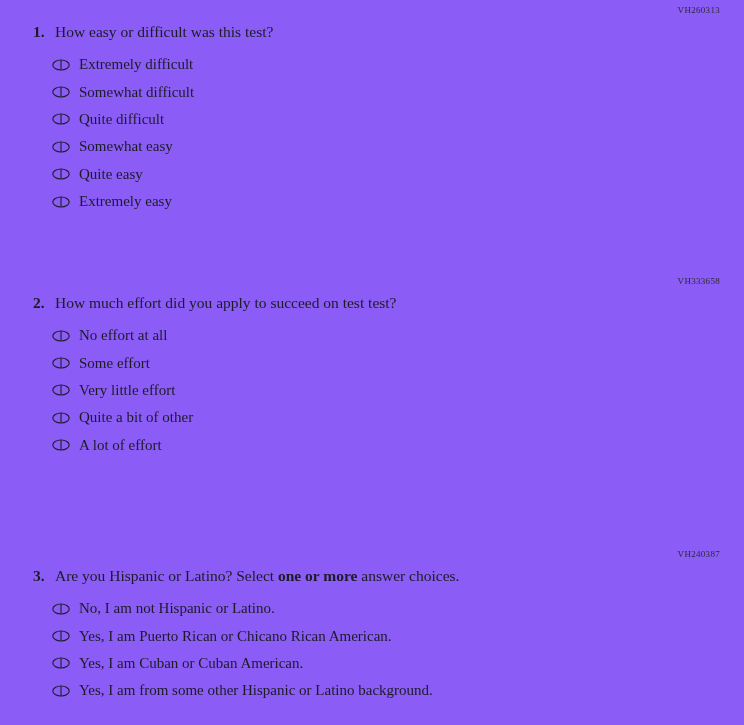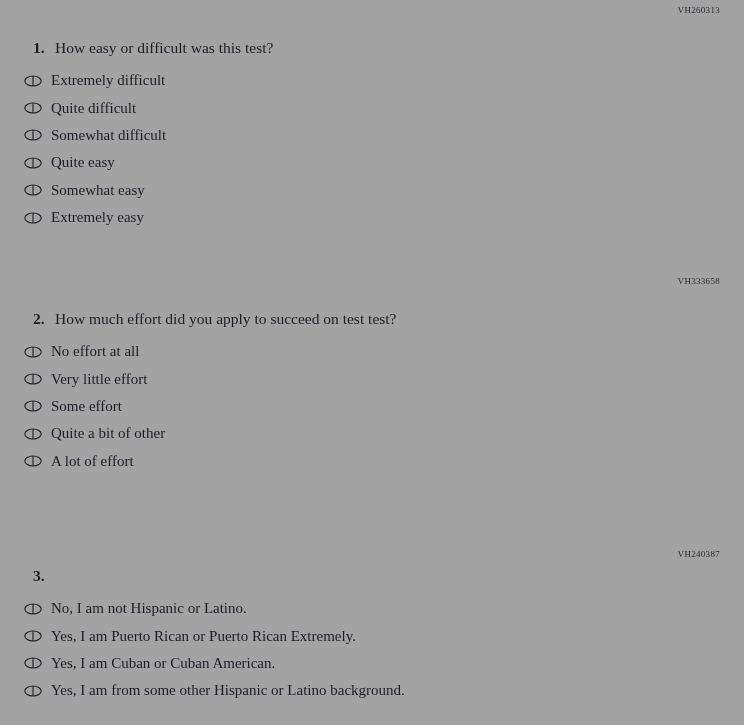--- a/index.html
+++ b/index.html
@@ -4,21 +4,21 @@
 <style>
   html, body {
     margin: 0;
     padding: 0;
     background: #ffffff;
   }
   .page {
     position: relative;
     width: 744px;
     height: 725px;
-    background: #a3a3a3;
+    background: #8b5cf6;
     font-family: "Liberation Serif", "DejaVu Serif", serif;
     color: #1c1c26;
     overflow: hidden;
   }
   .question {
     position: absolute;
     left: 0;
     width: 744px;
   }
   .code {
@@ -37,23 +37,23 @@
     margin-top: 5px;
     margin-bottom: 9px;
     font-size: 15.5px;
     line-height: 21px;
   }
   .qnum {
     font-weight: bold;
     width: 22px;
     flex: 0 0 22px;
   }
-  .qtext { white-space: nowrap; margin-top: 16px; }
+  .qtext { white-space: nowrap; }
   .qtext b { font-weight: bold; }
-  .options { padding-left: 24px; font-family: Liberation Serif, serif; }
+  .options { padding-left: 52px; font-family: Liberation Serif, serif; }
   .option {
     display: flex;
     align-items: center;
     height: 27.4px;
     font-size: 15px;
     cursor: pointer;
   }
   .bubble {
     display: inline-flex;
     align-items: center;
@@ -92,48 +92,48 @@
           </span>
         <span class="olabel">Extremely difficult</span>
       </div>
       <div class="option">
         <span class="bubble">
             <svg width="18" height="12" viewBox="0 0 18 12">
               <ellipse cx="9" cy="6" rx="8.2" ry="5" fill="none" stroke="#1c1c26" stroke-width="1.1"></ellipse>
               <line x1="9" y1="1.2" x2="9" y2="10.8" stroke="#1c1c26" stroke-width="1.1"></line>
             </svg>
           </span>
+        <span class="olabel">Somewhat difficult</span>
+      </div>
+      <div class="option">
+        <span class="bubble">
+            <svg width="18" height="12" viewBox="0 0 18 12">
+              <ellipse cx="9" cy="6" rx="8.2" ry="5" fill="none" stroke="#1c1c26" stroke-width="1.1"></ellipse>
+              <line x1="9" y1="1.2" x2="9" y2="10.8" stroke="#1c1c26" stroke-width="1.1"></line>
+            </svg>
+          </span>
         <span class="olabel">Quite difficult</span>
       </div>
       <div class="option">
         <span class="bubble">
             <svg width="18" height="12" viewBox="0 0 18 12">
               <ellipse cx="9" cy="6" rx="8.2" ry="5" fill="none" stroke="#1c1c26" stroke-width="1.1"></ellipse>
               <line x1="9" y1="1.2" x2="9" y2="10.8" stroke="#1c1c26" stroke-width="1.1"></line>
             </svg>
           </span>
-        <span class="olabel">Somewhat difficult</span>
+        <span class="olabel">Somewhat easy</span>
       </div>
       <div class="option">
         <span class="bubble">
             <svg width="18" height="12" viewBox="0 0 18 12">
               <ellipse cx="9" cy="6" rx="8.2" ry="5" fill="none" stroke="#1c1c26" stroke-width="1.1"></ellipse>
               <line x1="9" y1="1.2" x2="9" y2="10.8" stroke="#1c1c26" stroke-width="1.1"></line>
             </svg>
           </span>
         <span class="olabel">Quite easy</span>
-      </div>
-      <div class="option">
-        <span class="bubble">
-            <svg width="18" height="12" viewBox="0 0 18 12">
-              <ellipse cx="9" cy="6" rx="8.2" ry="5" fill="none" stroke="#1c1c26" stroke-width="1.1"></ellipse>
-              <line x1="9" y1="1.2" x2="9" y2="10.8" stroke="#1c1c26" stroke-width="1.1"></line>
-            </svg>
-          </span>
-        <span class="olabel">Somewhat easy</span>
       </div>
       <div class="option">
         <span class="bubble">
             <svg width="18" height="12" viewBox="0 0 18 12">
               <ellipse cx="9" cy="6" rx="8.2" ry="5" fill="none" stroke="#1c1c26" stroke-width="1.1"></ellipse>
               <line x1="9" y1="1.2" x2="9" y2="10.8" stroke="#1c1c26" stroke-width="1.1"></line>
             </svg>
           </span>
         <span class="olabel">Extremely easy</span>
       </div>
@@ -156,30 +156,30 @@
           </span>
         <span class="olabel">No effort at all</span>
       </div>
       <div class="option">
         <span class="bubble">
             <svg width="18" height="12" viewBox="0 0 18 12">
               <ellipse cx="9" cy="6" rx="8.2" ry="5" fill="none" stroke="#1c1c26" stroke-width="1.1"></ellipse>
               <line x1="9" y1="1.2" x2="9" y2="10.8" stroke="#1c1c26" stroke-width="1.1"></line>
             </svg>
           </span>
+        <span class="olabel">Some effort</span>
+      </div>
+      <div class="option">
+        <span class="bubble">
+            <svg width="18" height="12" viewBox="0 0 18 12">
+              <ellipse cx="9" cy="6" rx="8.2" ry="5" fill="none" stroke="#1c1c26" stroke-width="1.1"></ellipse>
+              <line x1="9" y1="1.2" x2="9" y2="10.8" stroke="#1c1c26" stroke-width="1.1"></line>
+            </svg>
+          </span>
         <span class="olabel">Very little effort</span>
-      </div>
-      <div class="option">
-        <span class="bubble">
-            <svg width="18" height="12" viewBox="0 0 18 12">
-              <ellipse cx="9" cy="6" rx="8.2" ry="5" fill="none" stroke="#1c1c26" stroke-width="1.1"></ellipse>
-              <line x1="9" y1="1.2" x2="9" y2="10.8" stroke="#1c1c26" stroke-width="1.1"></line>
-            </svg>
-          </span>
-        <span class="olabel">Some effort</span>
       </div>
       <div class="option">
         <span class="bubble">
             <svg width="18" height="12" viewBox="0 0 18 12">
               <ellipse cx="9" cy="6" rx="8.2" ry="5" fill="none" stroke="#1c1c26" stroke-width="1.1"></ellipse>
               <line x1="9" y1="1.2" x2="9" y2="10.8" stroke="#1c1c26" stroke-width="1.1"></line>
             </svg>
           </span>
         <span class="olabel">Quite a bit of other</span>
       </div>
@@ -192,39 +192,40 @@
           </span>
         <span class="olabel">A lot of effort</span>
       </div>
     </div>
   </section>
 
   <section class="question" id="q3">
     <div class="code">VH240387</div>
     <div class="qrow">
       <span class="qnum">3.</span>
+      <span class="qtext"><span>Are you Hispanic or Latino? Select </span><b>one or more</b><span> answer choices.</span></span>
     </div>
     <div class="options">
       <div class="option">
         <span class="bubble">
             <svg width="18" height="12" viewBox="0 0 18 12">
               <ellipse cx="9" cy="6" rx="8.2" ry="5" fill="none" stroke="#1c1c26" stroke-width="1.1"></ellipse>
               <line x1="9" y1="1.2" x2="9" y2="10.8" stroke="#1c1c26" stroke-width="1.1"></line>
             </svg>
           </span>
         <span class="olabel">No, I am not Hispanic or Latino.</span>
       </div>
       <div class="option">
         <span class="bubble">
             <svg width="18" height="12" viewBox="0 0 18 12">
               <ellipse cx="9" cy="6" rx="8.2" ry="5" fill="none" stroke="#1c1c26" stroke-width="1.1"></ellipse>
               <line x1="9" y1="1.2" x2="9" y2="10.8" stroke="#1c1c26" stroke-width="1.1"></line>
             </svg>
           </span>
-        <span class="olabel">Yes, I am Puerto Rican or Puerto Rican Extremely.</span>
+        <span class="olabel">Yes, I am Puerto Rican or Chicano Rican American.</span>
       </div>
       <div class="option">
         <span class="bubble">
             <svg width="18" height="12" viewBox="0 0 18 12">
               <ellipse cx="9" cy="6" rx="8.2" ry="5" fill="none" stroke="#1c1c26" stroke-width="1.1"></ellipse>
               <line x1="9" y1="1.2" x2="9" y2="10.8" stroke="#1c1c26" stroke-width="1.1"></line>
             </svg>
           </span>
         <span class="olabel">Yes, I am Cuban or Cuban American.</span>
       </div>

